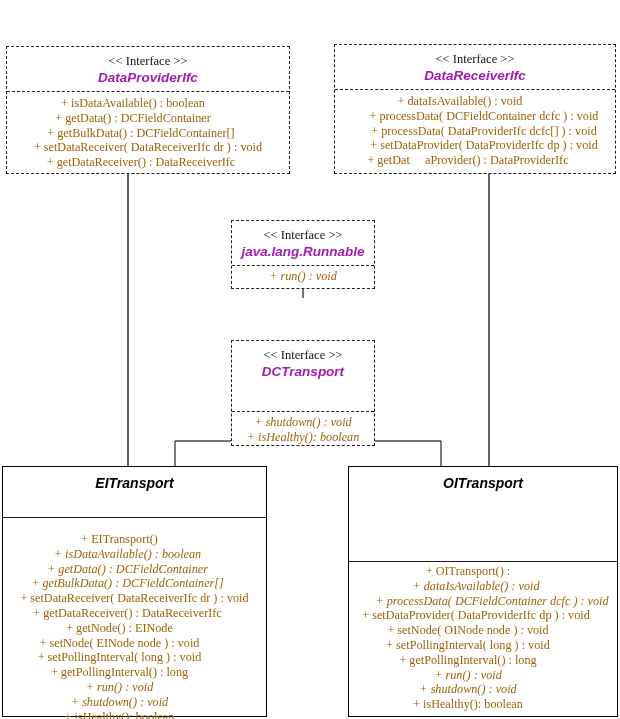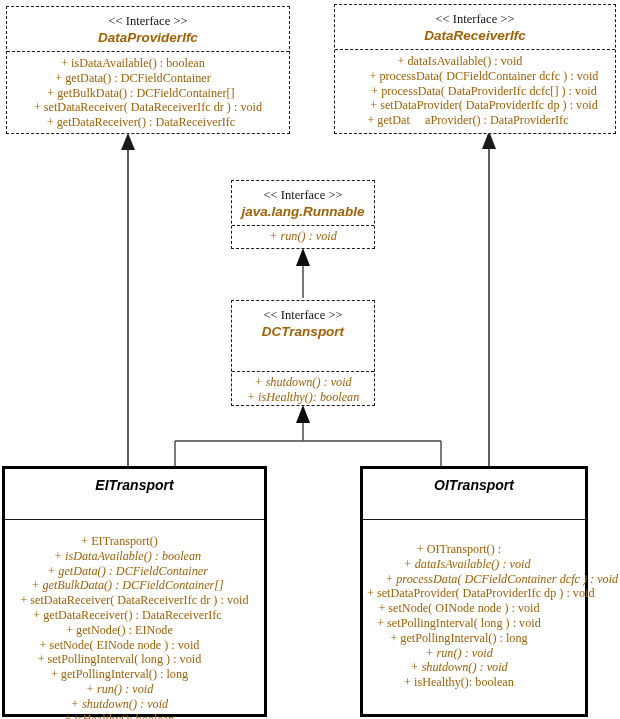--- a/index.html
+++ b/index.html
@@ -17,23 +17,24 @@
   }
 
   
   .uml-box {
     position: absolute;
     box-sizing: border-box;
     background: #ffffff;
   }
   .uml-box.iface {
     border: 1px dashed #1a1a1a;
+    margin-top: 40px;
   }
   .uml-box.cls {
-    border: 3px solid #000000;
+    border: 1px solid #000000;
   }
 
   .compartment {
     box-sizing: border-box;
     position: relative;
   }
   .uml-box.iface > .compartment + .compartment {
     border-top: 1px dashed #1a1a1a;
   }
   .uml-box.cls > .compartment + .compartment {
@@ -50,21 +51,21 @@
     font-size: 12.5px;
     color: #111;
     line-height: 16px;
     white-space: pre;
   }
   .typename {
     font-family: "Liberation Sans", sans-serif;
     font-size: 13.5px;
     font-weight: bold;
     font-style: italic;
-    color: #a16207;
+    color: #a21caf;
     line-height: 18px;
     white-space: pre;
   }
   .classname {
     font-family: "Liberation Sans", sans-serif;
     font-size: 14px;
     font-weight: bold;
     font-style: italic;
     color: #000;
     line-height: 20px;
@@ -196,25 +197,25 @@
       <div class="member left-ish">+ getNode() : EINode</div>
       <div class="member left-ish">+ setNode( EINode node ) : void</div>
       <div class="member left-ish">+ setPollingInterval( long ) : void</div>
       <div class="member left-ish">+ getPollingInterval() : long</div>
       <div class="member it left-ish">+ run() : void</div>
       <div class="member it left-ish">+ shutdown() : void</div>
       <div class="member left-ish">+ isHealthy(): boolean</div>
     </div>
   </div>
 
-  <div class="uml-box cls" style="left:360px; top:466px; width:228px; height:251px;">
+  <div class="uml-box cls" style="left:348px; top:466px; width:270px; height:251px;">
     <div class="compartment hdr" style="height:50px;">
       <div class="classname">OITransport</div>
     </div>
-    <div class="compartment members" style="padding-top:22px;">
+    <div class="compartment members" style="padding-top:2px;margin-top:44px;">
       <div class="member left-ish">+ OITransport() :</div>
       <div class="member it left-ish2">+ dataIsAvailable() : void</div>
       <div class="member it right-ish">+ processData( DCFieldContainer dcfc ) : void</div>
       <div class="member left-ish2">+ setDataProvider( DataProviderIfc dp ) : void</div>
       <div class="member left-ish">+ setNode( OINode node ) : void</div>
       <div class="member left-ish">+ setPollingInterval( long ) : void</div>
       <div class="member left-ish">+ getPollingInterval() : long</div>
       <div class="member it left-ish">+ run() : void</div>
       <div class="member it left-ish">+ shutdown() : void</div>
       <div class="member left-ish">+ isHealthy(): boolean</div>

